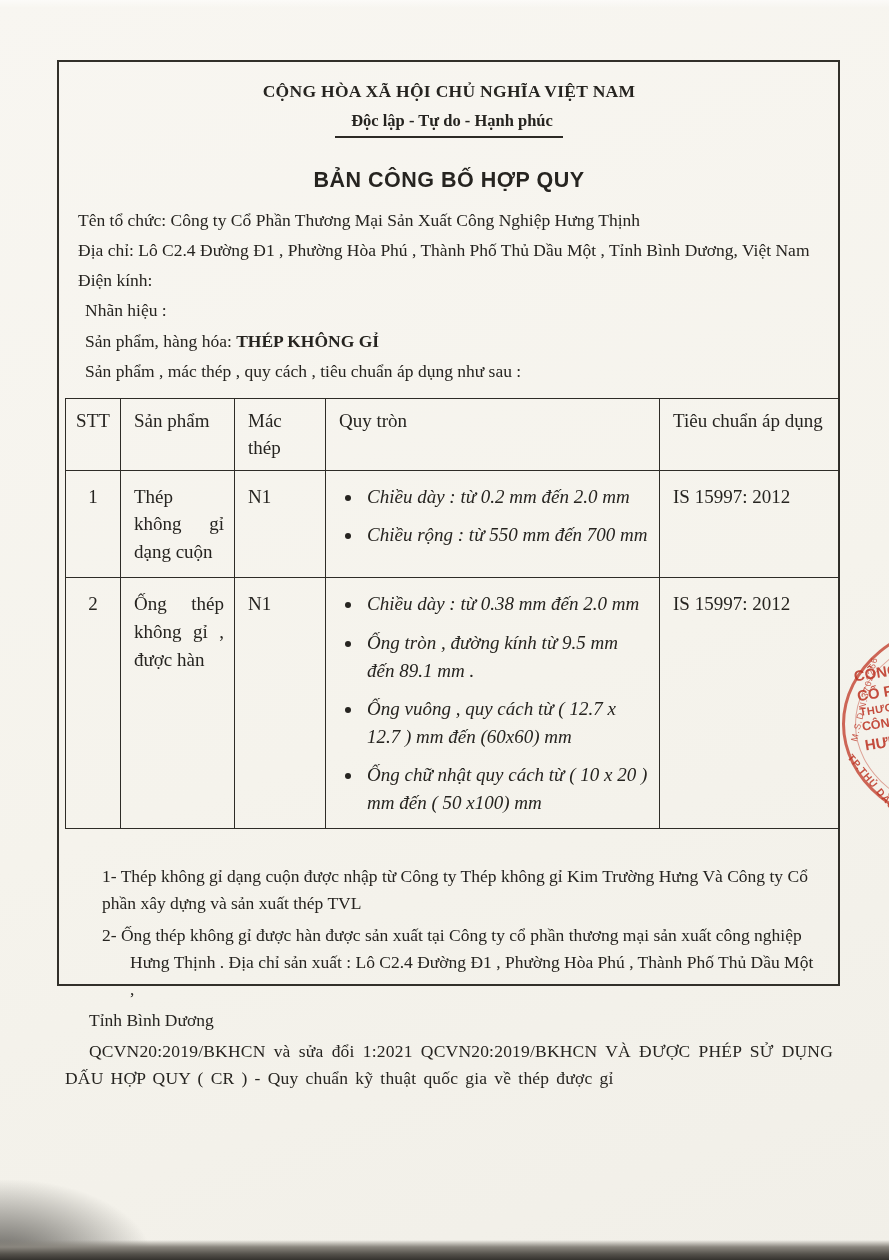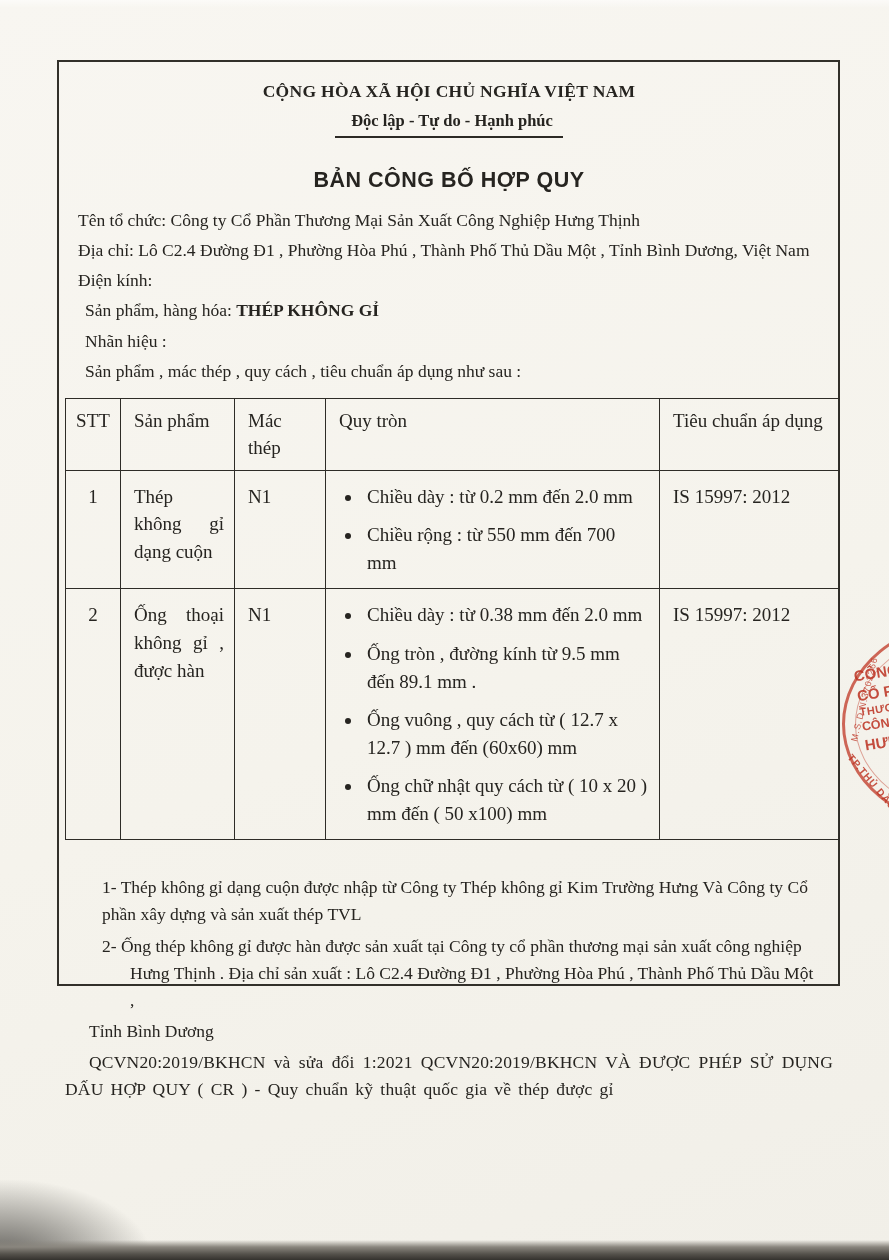--- a/index.html
+++ b/index.html
@@ -56,21 +56,21 @@
   table.spec th{
     font-weight:normal;text-align:left;
     padding:8px 8px 8px 13px;height:41px;
   }
   table.spec th.c, table.spec td.c{text-align:center;padding-left:4px;padding-right:4px;}
   table.spec td{padding:12px 10px 12px 13px;}
   td.sanpham{text-align:justify;}
   td.macthep{padding-left:25px;}
   tr.row1{height:96px;}
   tr.row2{height:238px;}
-  ul.bullets{margin:0;padding:0 0 0 24px;max-width:300px;}
+  ul.bullets{margin:0;padding:0 0 0 24px;max-width:300px;font-style:italic;}
   ul.bullets li{margin:0 0 11px 0;padding-left:4px;}
   ul.bullets li:last-child{margin-bottom:0;}
   
   .notes{margin-top:34px;}
   .note{margin:0 0 4px 24px;}
   .note.hang{padding-left:28px;text-indent:-28px;margin-left:24px;}
   .note.low{margin-left:11px;}
   .closing{
     margin:3px -13px 0 -13px;
     text-align:justify;text-indent:24px;
@@ -126,22 +126,22 @@
     <div class="gov-header">
       <div class="gov-title">CỘNG HÒA XÃ HỘI CHỦ NGHĨA VIỆT NAM</div>
       <div><span class="gov-motto">Độc lập - Tự do - Hạnh phúc</span></div>
     </div>
 
     <div class="doc-title">BẢN CÔNG BỐ HỢP QUY</div>
 
     <p class="para">Tên tổ chức: Công ty Cổ Phần Thương Mại Sản Xuất Công Nghiệp Hưng Thịnh</p>
     <p class="para">Địa chỉ: Lô C2.4 Đường Đ1 , Phường Hòa Phú , Thành Phố Thủ Dầu Một , Tỉnh Bình Dương, Việt Nam</p>
     <p class="para">Điện kính:</p>
+    <p class="para indent-sm">Nhãn hiệu :</p>
     <p class="para indent-sm"><span>Sản phẩm, hàng hóa: </span><span class="bold">THÉP KHÔNG GỈ</span></p>
-    <p class="para indent-sm">Nhãn hiệu :</p>
     <p class="para indent-sm">Sản phẩm , mác thép , quy cách , tiêu chuẩn áp dụng như sau :</p>
 
     <table class="spec">
       <colgroup>
         <col style="width:55px">
           <col style="width:114px">
           <col style="width:91px">
           <col style="width:334px">
           <col style="width:180px">
       </colgroup>
@@ -162,21 +162,21 @@
           <td>
             <ul class="bullets">
               <li>Chiều dày : từ 0.2 mm đến 2.0 mm</li>
               <li>Chiều rộng : từ 550 mm đến 700 mm</li>
             </ul>
           </td>
           <td>IS 15997: 2012</td>
         </tr>
         <tr class="row2">
           <td class="c">2</td>
-          <td class="sanpham">Ống thoại không gỉ , được hàn</td>
+          <td class="sanpham">Ống thép không gỉ , được hàn</td>
           <td class="macthep">N1</td>
           <td>
             <ul class="bullets">
               <li>Chiều dày : từ 0.38 mm đến 2.0 mm</li>
               <li>Ống tròn , đường kính từ 9.5 mm đến 89.1 mm .</li>
               <li>Ống vuông , quy cách từ ( 12.7 x 12.7 ) mm đến (60x60) mm</li>
               <li>Ống chữ nhật quy cách từ ( 10 x 20 ) mm đến ( 50 x100) mm</li>
             </ul>
           </td>
           <td>IS 15997: 2012</td>

